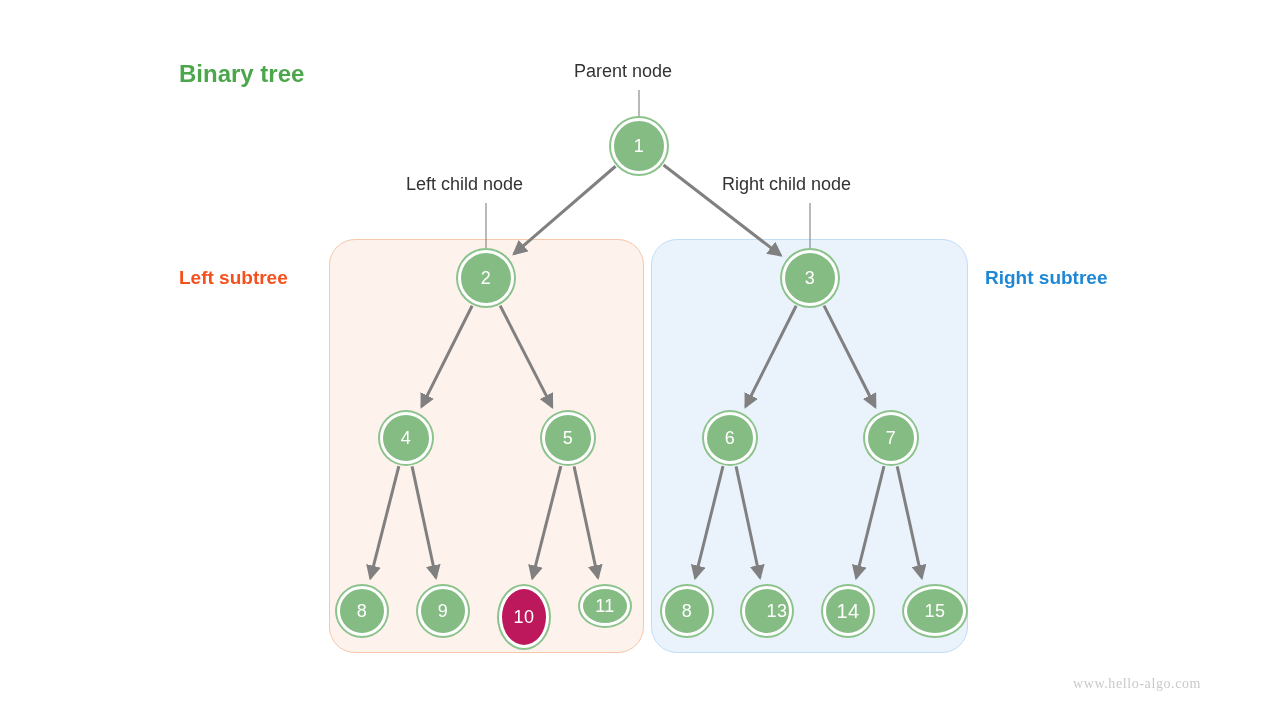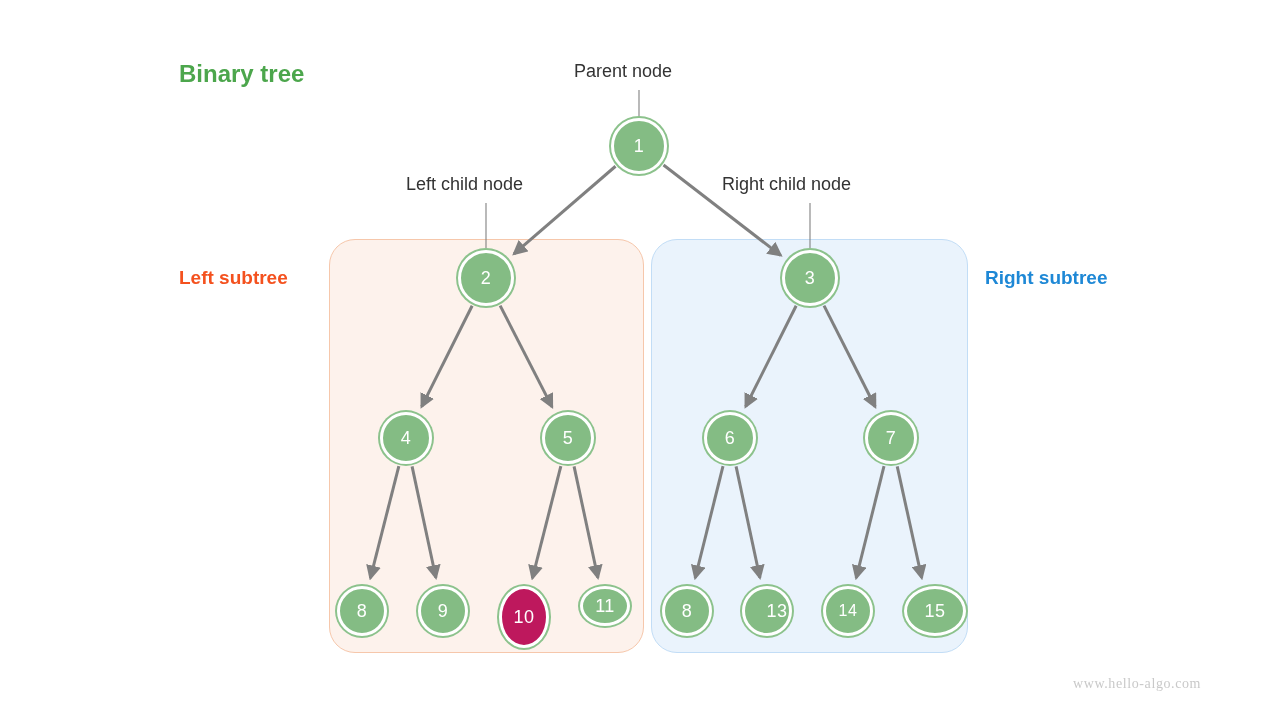--- a/index.html
+++ b/index.html
@@ -142,21 +142,21 @@
       </div>
       <div class="node" style="left: 580px; top: 586px; width: 50px; height: 40px; font-size: 18px; background: rgb(132, 188, 132); border: 3px solid rgb(255, 255, 255); box-shadow: rgb(140, 194, 140) 0px 0px 0px 2px;">
         <span class="num">11</span>
       </div>
       <div class="node" style="left: 662px; top: 586px; width: 50px; height: 50px; font-size: 18px; background: rgb(132, 188, 132); border: 3px solid rgb(255, 255, 255); box-shadow: rgb(140, 194, 140) 0px 0px 0px 2px;">
         <span class="num">8</span>
       </div>
       <div class="node" style="left: 742px; top: 586px; width: 50px; height: 50px; font-size: 18px; background: rgb(132, 188, 132); border: 3px solid rgb(255, 255, 255); box-shadow: rgb(140, 194, 140) 0px 0px 0px 2px; padding-left: 20px;">
         <span class="num">13</span>
       </div>
-      <div class="node" style="left: 823px; top: 586px; width: 50px; height: 50px; font-size: 16px; background: rgb(132, 188, 132); border: 3px solid rgb(255, 255, 255); box-shadow: rgb(140, 194, 140) 0px 0px 0px 2px;">
+      <div class="node" style="left: 823px; top: 586px; width: 50px; height: 50px; font-size: 20px; background: rgb(132, 188, 132); border: 3px solid rgb(255, 255, 255); box-shadow: rgb(140, 194, 140) 0px 0px 0px 2px;">
         <span class="num">14</span>
       </div>
       <div class="node" style="left: 904px; top: 586px; width: 62px; height: 50px; font-size: 18px; background: rgb(132, 188, 132); border: 3px solid rgb(255, 255, 255); box-shadow: rgb(140, 194, 140) 0px 0px 0px 2px;">
         <span class="num">15</span>
       </div>
     </div>
 
   <div id="captions">
       <div class="caption" style="left: 574px; top: 61px; font-size: 18px; color: rgb(51, 51, 51);">Parent node</div>
       <div class="caption" style="left: 406px; top: 174px; font-size: 18px; color: rgb(51, 51, 51);">Left child node</div>

